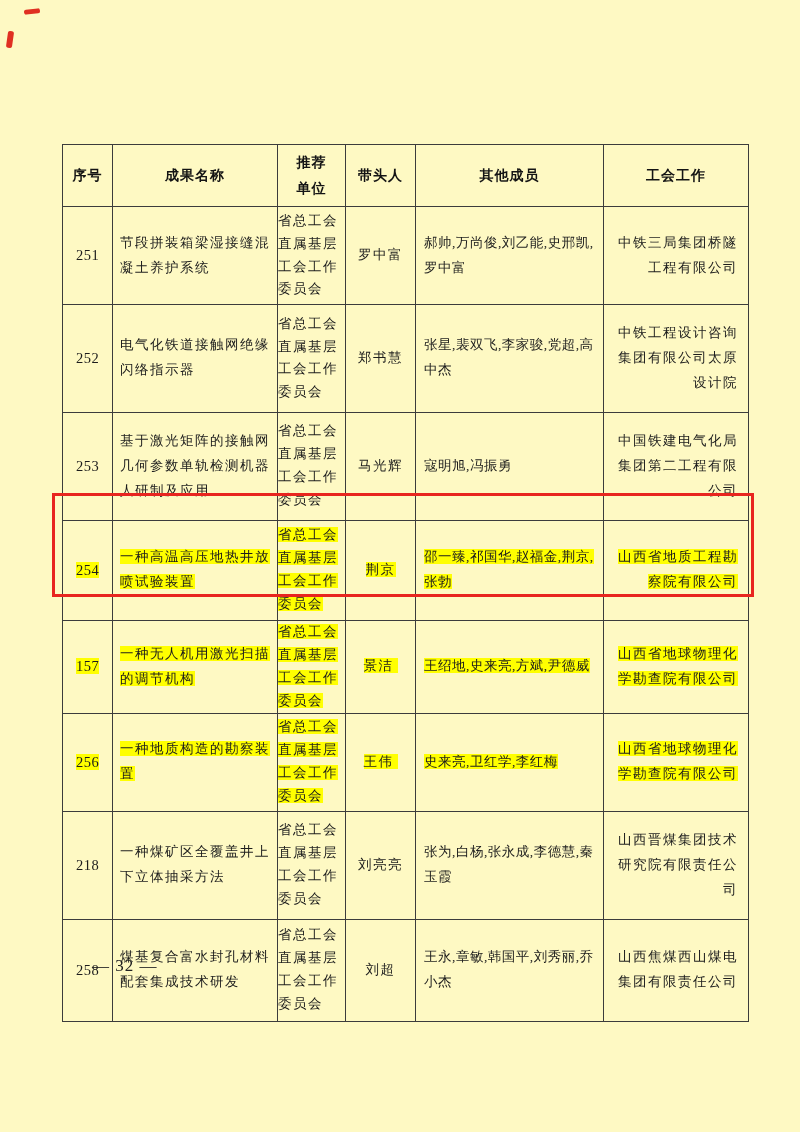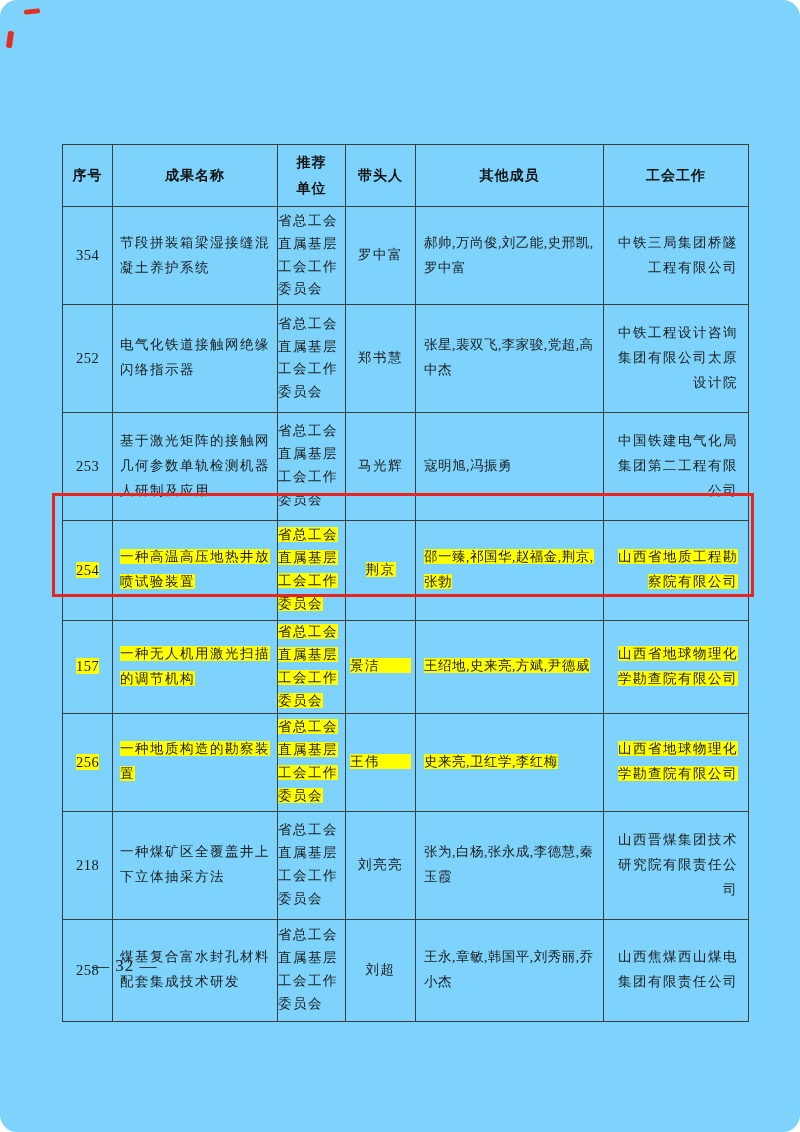--- a/index.html
+++ b/index.html
@@ -1,18 +1,18 @@
 <!DOCTYPE html>
 <html><head>
 <meta charset="utf-8">
 <style>
   html,body { margin:0; padding:0; background:#ffffff; }
   .page {
-    position:relative; width:800px; height:1132px; background:#7dd3fc;
-    font-family:"Liberation Serif","DejaVu Serif",serif; color:#1c1c1c; overflow:hidden;border-radius:17px;
+    position:relative; width:800px; height:1132px; background:#fef9c3;
+    font-family:"Liberation Serif","DejaVu Serif",serif; color:#1c1c1c; overflow:hidden;
   }
   
   .pen-mark { position:absolute; background:#e03022; border-radius:2px; }
   .mark-a { left:24px; top:9px;  width:16px; height:5px;  transform:rotate(-6deg); }
   .mark-b { left:7px;  top:31px; width:6px;  height:17px; transform:rotate(8deg); }
 
   table.results {
     position:absolute; left:62px; top:144px; width:686px;
     border-collapse:collapse; table-layout:fixed;
   }
@@ -24,21 +24,21 @@
     white-space:pre-line; line-height:1.8; text-align:center; color:#141414;
   }
   td { font-size:13.5px; letter-spacing:1.5px; line-height:1.85; white-space:pre-line; }
   .c-id   { text-align:center; font-size:14.5px; letter-spacing:.5px; }
   .c-name { text-align:left;  padding:0 7px; }
   .c-rec  { text-align:left; line-height:1.7; }
   .c-lead { text-align:center; }
   .c-mem  { text-align:left;  padding:0 8px; letter-spacing:.5px;margin-top:12px; }
   .c-org  { text-align:right; padding:16px 10px;margin-top:36px; }
   .hl-row .v { background:#ffff00; }
-  .v.pad-right { padding-right:31px; }
+  .v.pad-right { padding-right:4px; }
 
   .red-box {
     position:absolute; left:52px; top:493px; width:702px; height:104px;
     border:3px solid #e8251f; box-sizing:border-box; pointer-events:none;
   }
   .footer {
     position:absolute; left:92px; top:956px;
     font-size:17px; letter-spacing:1px; color:#222222;
   }
 </style>
@@ -65,21 +65,21 @@
         <th>成果名称</th>
         <th>推荐
 单位</th>
         <th>带头人</th>
         <th>其他成员</th>
         <th>工会工作</th>
       </tr>
     </thead>
     <tbody>
   <tr style="height: 98px;">
-    <td class="c-id"><span class="v">354</span></td>
+    <td class="c-id"><span class="v">251</span></td>
     <td class="c-name"><span class="v">节段拼装箱梁湿接缝混
 凝土养护系统</span></td>
     <td class="c-rec"><span class="v">省总工会
 直属基层
 工会工作
 委员会</span></td>
     <td class="c-lead"><span class="v">罗中富</span></td>
     <td class="c-mem"><span class="v">郝帅,万尚俊,刘乙能,史邢凯,
 罗中富</span></td>
     <td class="c-org"><span class="v">中铁三局集团桥隧

